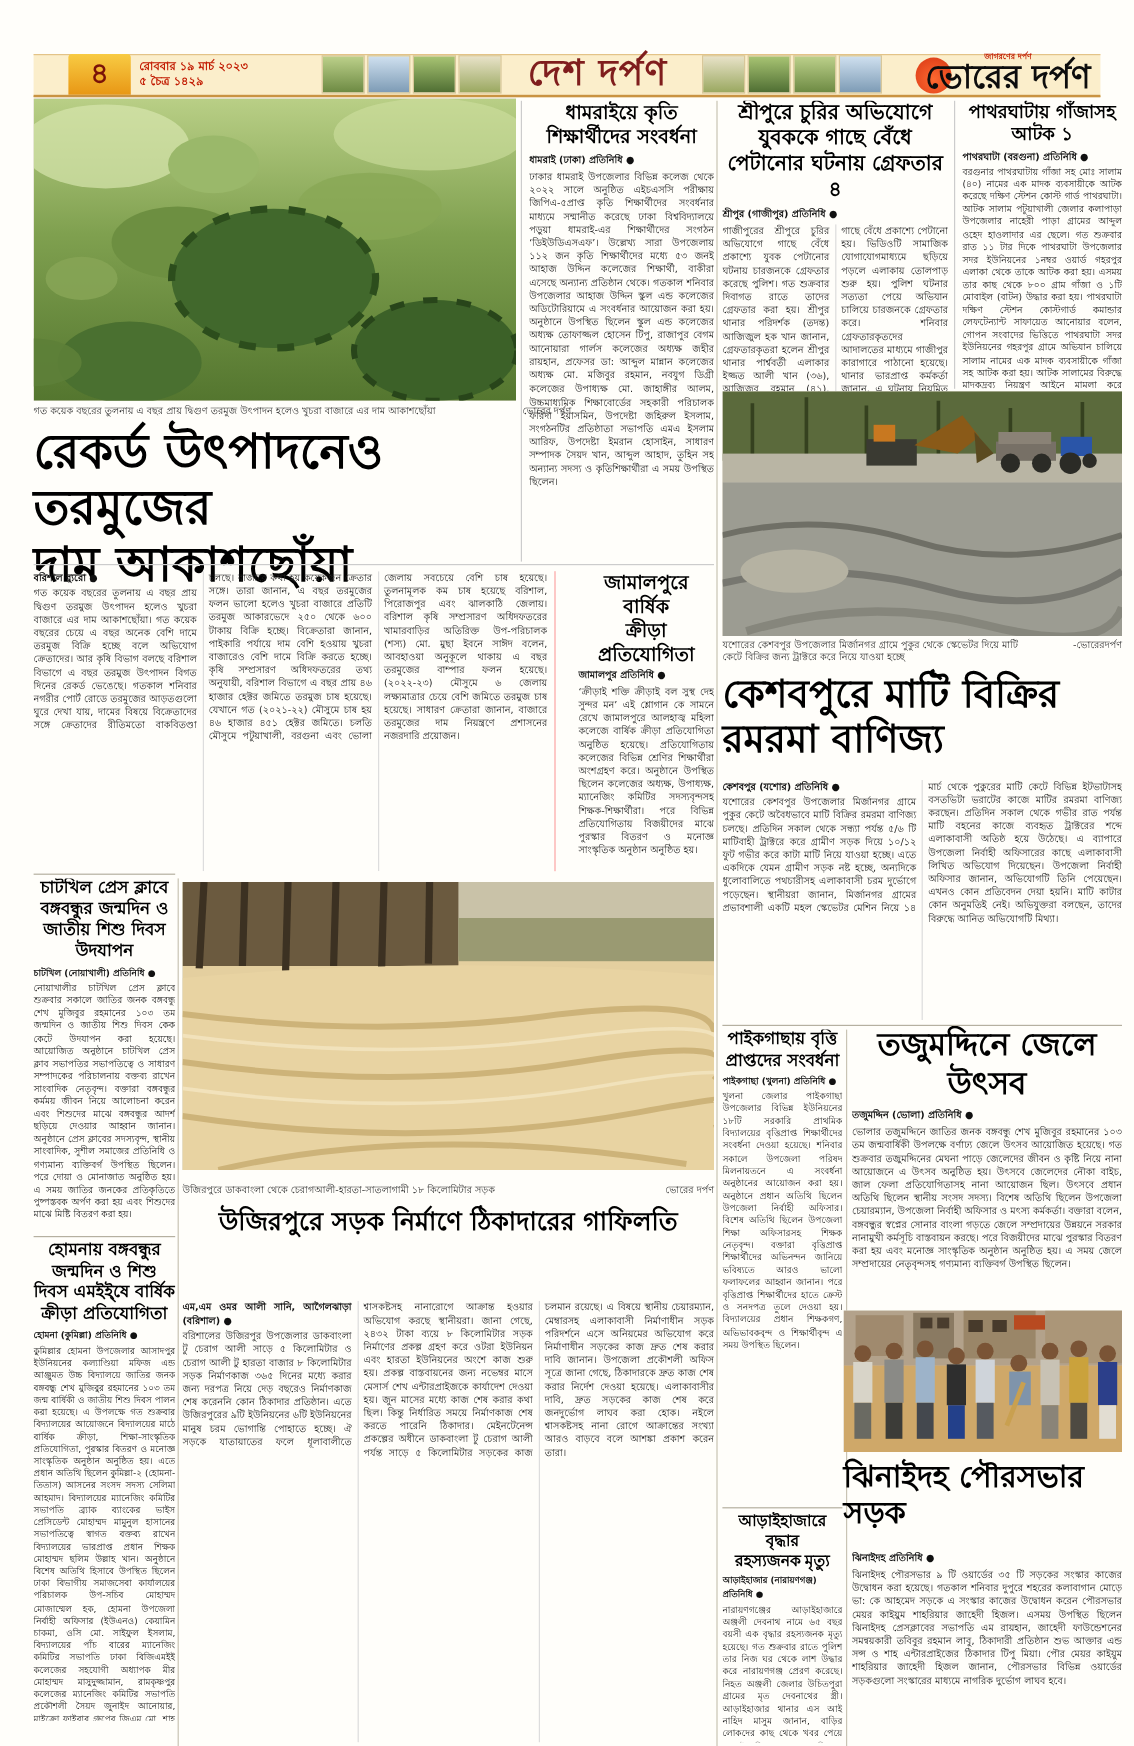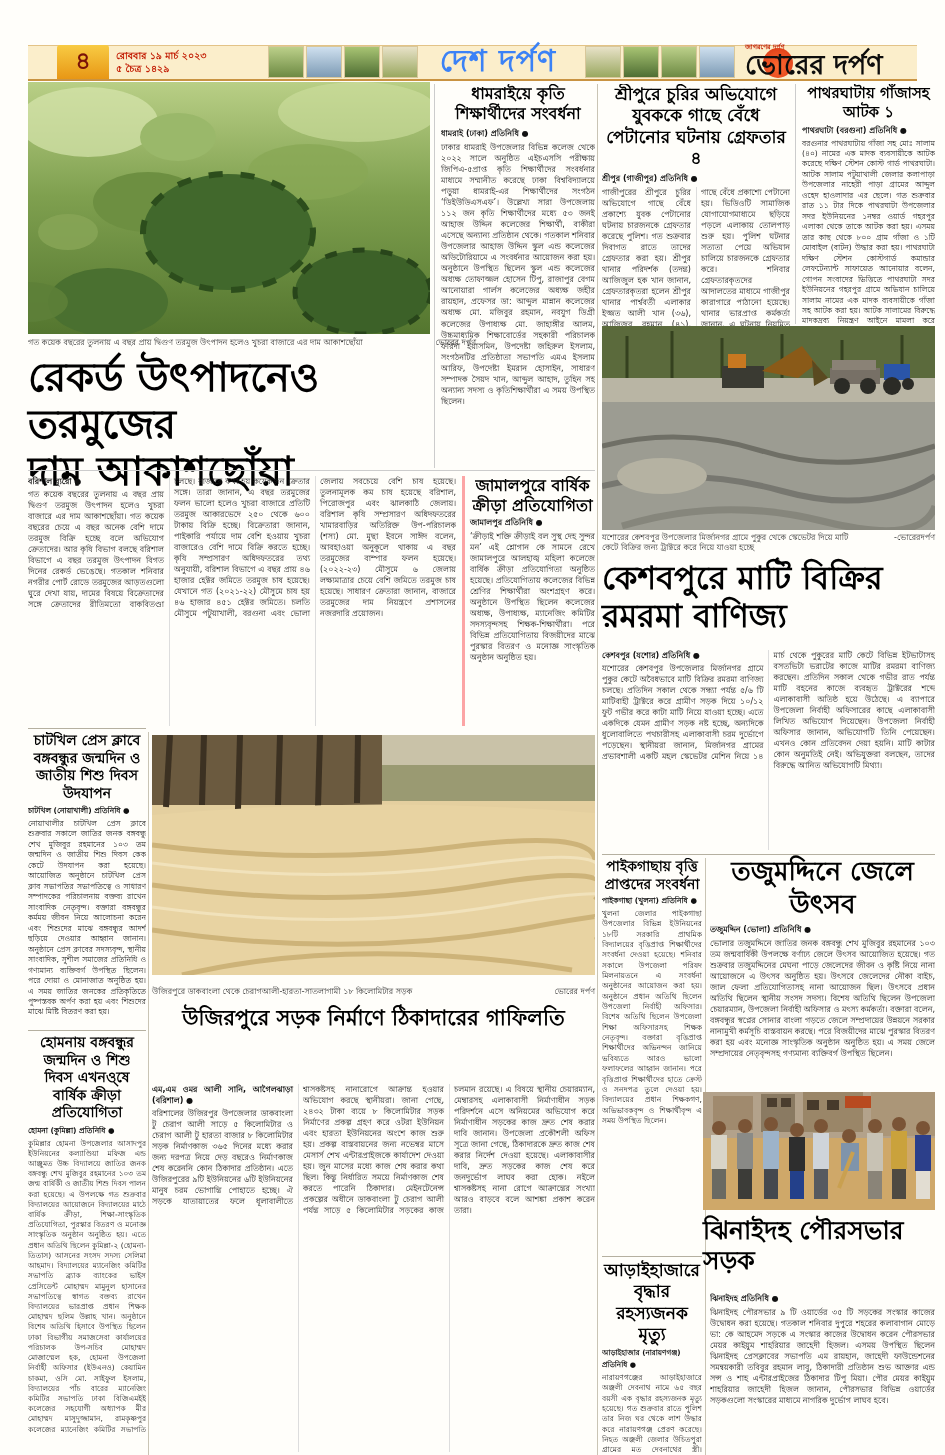--- a/index.html
+++ b/index.html
@@ -15,22 +15,22 @@
   #date-block{left:116px;top:49px;width:120px;font-size:9.5px;font-weight:bold;color:#c21b02;line-height:1.4;}
   .photo-strip{top:46px;height:32px;display:flex;gap:2px;}
   #strip-left{left:268px;}
   #strip-right{left:585px;}
   .thumb{width:36px;height:32px;border:1px solid #d8c79a;box-sizing:border-box;}
   .t1{background:linear-gradient(180deg,#bcd08a,#6d8a43);}
   .t2{background:linear-gradient(180deg,#cfe0ef,#7d9bb5);}
   .t3{background:linear-gradient(180deg,#e8e2c8,#9aa860);}
   .t4{background:linear-gradient(180deg,#a8c473,#4f6e33);}
   #masthead{left:412px;top:45px;width:172px;height:34px;display:flex;align-items:center;justify-content:center;
-     font-size:30px;font-weight:bold;color:#3b82f6;letter-spacing:1px;}
-  #brand-block{left:745px;top:44px;width:190px;height:36px;}
+     font-size:30px;font-weight:bold;color:#7f1d1d;letter-spacing:1px;}
+  #brand-block{left:745px;top:44px;width:190px;height:36px;text-align:center;}
   #brand-tagline{font-size:6.5px;color:#c21b02;font-weight:bold;line-height:1;}
   #brand-name{font-size:27px;font-weight:bold;color:#0d0d0d;line-height:1.05;position:relative;z-index:1;}
   #sun-icon{position:absolute;left:18px;top:4px;width:30px;height:30px;border-radius:50%;
      background:radial-gradient(circle at 50% 60%,#ff5a1f,#d42300);z-index:0;opacity:.9;}
   #header-rule{left:28px;top:79px;width:889px;height:2px;background:#c99342;}
   
   .headline-xl{font-weight:bold;color:#000;text-align:left;line-height:1.18;}
   .headline{font-weight:bold;color:#000;text-align:center;line-height:1.25;}
   .kicker{font-weight:bold;color:#000;text-align:center;}
   .byline{font-weight:bold;font-size:8px;color:#111;margin-bottom:2px;}
@@ -108,21 +108,21 @@
   <div class="abs headline-xl" style="left:28px;top:354px;width:412px;font-size:40px;">
     <div>রেকর্ড উৎপাদনেও তরমুজের</div>
     <div>দাম আকাশছোঁয়া</div>
   </div>
   <div class="abs hrule" style="left:28px;top:470px;width:567px;background:#ccc;"></div>
   <div class="abs clip multicol3 body-text" style="left:28px;top:476px;width:428px;height:250px;">
     <div class="byline">বরিশাল ব্যুরো ●</div>
     <span>গত কয়েক বছরের তুলনায় এ বছর প্রায় দ্বিগুণ তরমুজ উৎপাদন হলেও খুচরা বাজারে এর দাম আকাশছোঁয়া। গত কয়েক বছরের চেয়ে এ বছর অনেক বেশি দামে তরমুজ বিক্রি হচ্ছে বলে অভিযোগ ক্রেতাদের। আর কৃষি বিভাগ বলছে বরিশাল বিভাগে এ বছর তরমুজ উৎপাদন বিগত দিনের রেকর্ড ভেঙেছে। গতকাল শনিবার নগরীর পোর্ট রোডে তরমুজের আড়তগুলো ঘুরে দেখা যায়, দামের বিষয়ে বিক্রেতাদের সঙ্গে ক্রেতাদের রীতিমতো বাকবিতণ্ডা চলছে। বাজারে কথা হয় কয়েকজন ক্রেতার সঙ্গে। তারা জানান, এ বছর তরমুজের ফলন ভালো হলেও খুচরা বাজারে প্রতিটি তরমুজ আকারভেদে ২৫০ থেকে ৬০০ টাকায় বিক্রি হচ্ছে। বিক্রেতারা জানান, পাইকারি পর্যায়ে দাম বেশি হওয়ায় খুচরা বাজারেও বেশি দামে বিক্রি করতে হচ্ছে। কৃষি সম্প্রসারণ অধিদফতরের তথ্য অনুযায়ী, বরিশাল বিভাগে এ বছর প্রায় ৪৬ হাজার হেক্টর জমিতে তরমুজ চাষ হয়েছে। যেখানে গত (২০২১-২২) মৌসুমে চাষ হয় ৪৬ হাজার ৪৫১ হেক্টর জমিতে। চলতি মৌসুমে পটুয়াখালী, বরগুনা এবং ভোলা জেলায় সবচেয়ে বেশি চাষ হয়েছে। তুলনামূলক কম চাষ হয়েছে বরিশাল, পিরোজপুর এবং ঝালকাঠি জেলায়। বরিশাল কৃষি সম্প্রসারণ অধিদফতরের খামারবাড়ির অতিরিক্ত উপ-পরিচালক (শস্য) মো. মুছা ইবনে সাঈদ বলেন, আবহাওয়া অনুকূলে থাকায় এ বছর তরমুজের বাম্পার ফলন হয়েছে। (২০২২-২৩) মৌসুমে ৬ জেলায় লক্ষ্যমাত্রার চেয়ে বেশি জমিতে তরমুজ চাষ হয়েছে। সাধারণ ক্রেতারা জানান, বাজারে তরমুজের দাম নিয়ন্ত্রণে প্রশাসনের নজরদারি প্রয়োজন।</span>
   </div>
 
-  <div class="abs clip" style="left:462px;top:476px;width:133px;height:250px;border-left:3px solid #fca5a5;padding-left:5px;box-sizing:border-box;">
+  <div class="abs clip" style="left:462px;top:476px;width:133px;height:250px;border-left:1px solid #fca5a5;padding-left:19px;box-sizing:border-box;">
     <div class="headline" style="font-size:16px;">
       <div>জামালপুরে বার্ষিক</div>
       <div>ক্রীড়া প্রতিযোগিতা</div>
     </div>
     <div class="byline">জামালপুর প্রতিনিধি ●</div>
     <div class="body-text">‘ক্রীড়াই শক্তি ক্রীড়াই বল সুস্থ দেহ সুন্দর মন’ এই শ্লোগান কে সামনে রেখে জামালপুরে আলহাজ্ব মহিলা কলেজে বার্ষিক ক্রীড়া প্রতিযোগিতা অনুষ্ঠিত হয়েছে। প্রতিযোগিতায় কলেজের বিভিন্ন শ্রেণির শিক্ষার্থীরা অংশগ্রহণ করে। অনুষ্ঠানে উপস্থিত ছিলেন কলেজের অধ্যক্ষ, উপাধ্যক্ষ, ম্যানেজিং কমিটির সদস্যবৃন্দসহ শিক্ষক-শিক্ষার্থীরা। পরে বিভিন্ন প্রতিযোগিতায় বিজয়ীদের মাঝে পুরস্কার বিতরণ ও মনোজ্ঞ সাংস্কৃতিক অনুষ্ঠান অনুষ্ঠিত হয়।</div>
   </div>
 
   <div class="abs clip" style="left:434px;top:84px;width:161px;height:384px;border-left:1px solid #ccc;padding-left:6px;box-sizing:border-box;">
     <div class="headline" style="font-size:16px;">ধামরাইয়ে কৃতি শিক্ষার্থীদের সংবর্ধনা</div>
@@ -260,38 +260,38 @@
   <div class="abs headline-xl" style="left:703px;top:1216px;width:232px;font-size:25px;">
     <div>ঝিনাইদহ পৌরসভার সড়ক</div>
   </div>
   <div class="abs clip" style="left:710px;top:1292px;width:225px;height:160px;">
     <div class="byline">ঝিনাইদহ প্রতিনিধি ●</div>
     <div class="body-text">ঝিনাইদহ পৌরসভার ৯ টি ওয়ার্ডের ৩৫ টি সড়কের সংস্কার কাজের উদ্বোধন করা হয়েছে। গতকাল শনিবার দুপুরে শহরের কলাবাগান মোড়ে ভা: কে আহমেদ সড়কে এ সংস্কার কাজের উদ্বোধন করেন পৌরসভার মেয়র কাইয়ুম শাহরিয়ার জাহেদী হিজল। এসময় উপস্থিত ছিলেন ঝিনাইদহ প্রেসক্লাবের সভাপতি এম রায়হান, জাহেদী ফাউন্ডেশনের সমন্বয়কারী তবিবুর রহমান লাবু, ঠিকাদারী প্রতিষ্ঠান শুভ আক্তার এন্ড সন্স ও শাহ এন্টারপ্রাইজের ঠিকাদার টিপু মিয়া। পৌর মেয়র কাইয়ুম শাহরিয়ার জাহেদী হিজল জানান, পৌরসভার বিভিন্ন ওয়ার্ডের সড়কগুলো সংস্কারের মাধ্যমে নাগরিক দুর্ভোগ লাঘব হবে।</div>
   </div>
 
   <div class="abs hrule" style="left:602px;top:1256px;width:100px;"></div>
   <div class="abs clip" style="left:602px;top:1260px;width:100px;height:192px;">
-    <div class="headline" style="font-size:17px;font-family:Liberation Serif, serif;">
+    <div class="headline" style="font-size:13px;font-family:Liberation Serif, serif;">
       <div>আড়াইহাজারে বৃদ্ধার</div>
       <div>রহস্যজনক মৃত্যু</div>
     </div>
     <div class="byline" style="margin-top:2px;font-size:7.2px;">আড়াইহাজার (নারায়ণগঞ্জ) প্রতিনিধি ●</div>
     <div class="body-text" style="font-size:7.5px;">নারায়ণগঞ্জের আড়াইহাজারে অঞ্জলী দেবনাথ নামে ৬৫ বছর বয়সী এক বৃদ্ধার রহস্যজনক মৃত্যু হয়েছে। গত শুক্রবার রাতে পুলিশ তার নিজ ঘর থেকে লাশ উদ্ধার করে নারায়ণগঞ্জ প্রেরণ করেছে। নিহত অঞ্জলী জেলার উচিতপুরা গ্রামের মৃত দেবনাথের স্ত্রী। আড়াইহাজার থানার এস আই নাহিদ মাসুম জানান, বাড়ির লোকদের কাছ থেকে খবর পেয়ে রাতেই নিহতের লাশ নিজের শোয়ার ঘর থেকে উদ্ধার করে থানায় নিয়ে আসা হয়েছে। নিহত অঞ্জলীর এক ছেলে ও এক মেয়ে রয়েছে। প্রাথমিক তদন্ত শেষে লাশ ময়নাতদন্তের জন্য মর্গে পাঠানো হয়েছে।</div>
   </div>
 
   <div class="abs hrule" style="left:28px;top:728px;width:118px;"></div>
   <div class="abs clip" style="left:28px;top:732px;width:118px;height:296px;">
     <div class="headline" style="font-size:14px;">চাটখিল প্রেস ক্লাবে বঙ্গবন্ধুর জন্মদিন ও জাতীয় শিশু দিবস উদযাপন</div>
     <div class="byline" style="margin-top:3px;font-size:7.5px;">চাটখিল (নোয়াখালী) প্রতিনিধি ●</div>
     <div class="body-text" style="font-size:7.6px;">নোয়াখালীর চাটখিল প্রেস ক্লাবে শুক্রবার সকালে জাতির জনক বঙ্গবন্ধু শেখ মুজিবুর রহমানের ১০৩ তম জন্মদিন ও জাতীয় শিশু দিবস কেক কেটে উদযাপন করা হয়েছে। আয়োজিত অনুষ্ঠানে চাটখিল প্রেস ক্লাব সভাপতির সভাপতিত্বে ও সাধারণ সম্পাদকের পরিচালনায় বক্তব্য রাখেন সাংবাদিক নেতৃবৃন্দ। বক্তারা বঙ্গবন্ধুর কর্মময় জীবন নিয়ে আলোচনা করেন এবং শিশুদের মাঝে বঙ্গবন্ধুর আদর্শ ছড়িয়ে দেওয়ার আহ্বান জানান। অনুষ্ঠানে প্রেস ক্লাবের সদস্যবৃন্দ, স্থানীয় সাংবাদিক, সুশীল সমাজের প্রতিনিধি ও গণ্যমান্য ব্যক্তিবর্গ উপস্থিত ছিলেন। পরে দোয়া ও মোনাজাত অনুষ্ঠিত হয়। এ সময় জাতির জনকের প্রতিকৃতিতে পুষ্পস্তবক অর্পণ করা হয় এবং শিশুদের মাঝে মিষ্টি বিতরণ করা হয়।</div>
   </div>
 
   <div class="abs hrule" style="left:28px;top:1030px;width:118px;"></div>
   <div class="abs clip" style="left:28px;top:1034px;width:118px;height:400px;">
-    <div class="headline" style="font-size:14px;">হোমনায় বঙ্গবন্ধুর জন্মদিন ও শিশু দিবস এখনও্ষে বার্ষিক ক্রীড়া প্রতিযোগিতা</div>
+    <div class="headline" style="font-size:14px;">হোমনায় বঙ্গবন্ধুর জন্মদিন ও শিশু দিবস এমইই্ষে বার্ষিক ক্রীড়া প্রতিযোগিতা</div>
     <div class="byline" style="margin-top:3px;font-size:7.5px;">হোমনা (কুমিল্লা) প্রতিনিধি ●</div>
     <div class="body-text" style="font-size:7.4px;">কুমিল্লার হোমনা উপজেলার আসাদপুর ইউনিয়নের কল্যাণ্ডিয়া মফিজ এন্ড আঞ্জুমত উচ্চ বিদ্যালয়ে জাতির জনক বঙ্গবন্ধু শেখ মুজিবুর রহমানের ১০৩ তম জন্ম বার্ষিকী ও জাতীয় শিশু দিবস পালন করা হয়েছে। এ উপলক্ষে গত শুক্রবার বিদ্যালয়ের আয়োজনে বিদ্যালয়ের মাঠে বার্ষিক ক্রীড়া, শিক্ষা-সাংস্কৃতিক প্রতিযোগিতা, পুরস্কার বিতরণ ও মনোজ্ঞ সাংস্কৃতিক অনুষ্ঠান অনুষ্ঠিত হয়। এতে প্রধান অতিথি ছিলেন কুমিল্লা-২ (হোমনা-তিতাস) আসনের সংসদ সদস্য সেলিমা আহমাদ। বিদ্যালয়ের ম্যানেজিং কমিটির সভাপতি ব্র্যাক ব্যাংকের ভাইস প্রেসিডেন্ট মোহাম্মদ মামুনুল হাসানের সভাপতিত্বে স্বাগত বক্তব্য রাখেন বিদ্যালয়ের ভারপ্রাপ্ত প্রধান শিক্ষক মোহাম্মদ ছলিম উল্লাহ খান। অনুষ্ঠানে বিশেষ অতিথি হিসাবে উপস্থিত ছিলেন ঢাকা বিভাগীয় সমাজসেবা কার্যালয়ের পরিচালক উপ-সচিব মোহাম্মদ মোজাম্মেল হক, হোমনা উপজেলা নির্বাহী অফিসার (ইউএনও) কেয়ামিন চাকমা, ওসি মো. সাইফুল ইসলাম, বিদ্যালয়ের পাঁচ বারের ম্যানেজিং কমিটির সভাপতি ঢাকা বিজিএমইই কলেজের সহযোগী অধ্যাপক মীর মোহাম্মদ মাসুদুজ্জামান, রামকৃষ্ণপুর কলেজের ম্যানেজিং কমিটির সভাপতি প্রকৌশলী সৈয়দ জুনাইদ আনোয়ার, মাইক্রো ফাইবার গ্রুপের জিএম মো. শাহ আলম প্রমুখ। পরে বিভিন্ন প্রতিযোগীতায় অংশগ্রহণকারী বিজয়ীদের মাঝে পুরস্কার বিতরণ ও মনোজ্ঞ সাংস্কৃতিক অনুষ্ঠান অনুষ্ঠিত হয়।</div>
   </div>
   <div class="abs vrule" style="left:148px;top:732px;height:723px;"></div>
 
   <div class="abs photo" style="left:152px;top:735px;width:443px;height:240px;">
     <svg width="443" height="240" viewBox="0 0 443 240">
       <rect width="443" height="240" fill="#e4cf9f"></rect>
       <rect y="0" width="443" height="62" fill="#c9c2a8"></rect>
       <rect x="0" y="0" width="230" height="70" fill="#6b5a3f"></rect>

